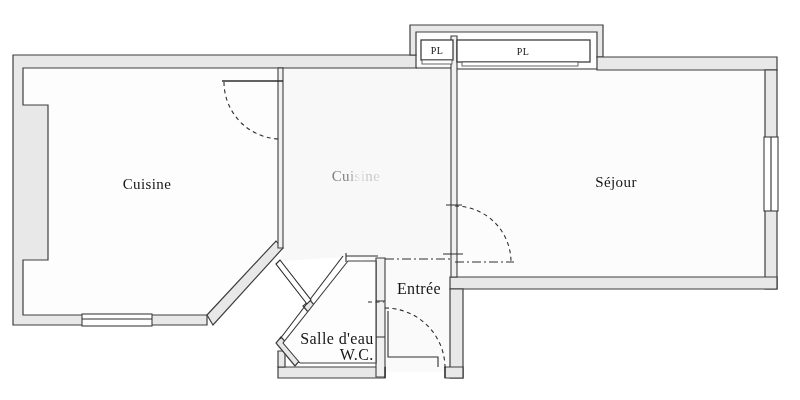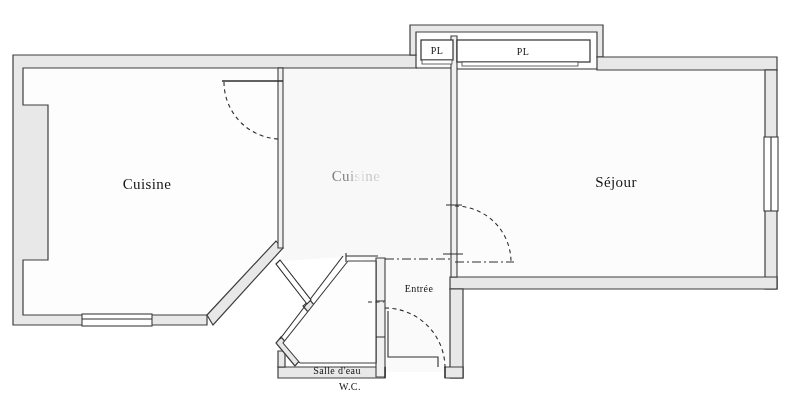--- a/index.html
+++ b/index.html
@@ -16,21 +16,21 @@
   .closet{fill:#ffffff;stroke:#3f3f3f;stroke-width:1.3;}
   .closet-door{fill:#ffffff;stroke:#555;stroke-width:0.9;}
   .thin{fill:none;stroke:#2e2e2e;stroke-width:1.1;}
   .door-open{fill:none;stroke:#2e2e2e;stroke-width:1.3;}
   .arc{fill:none;stroke:#2e2e2e;stroke-width:1.1;stroke-dasharray:4 3.5;}
   .dashdot{fill:none;stroke:#2e2e2e;stroke-width:1.1;stroke-dasharray:9 3 2 3;}
   .leaf{fill:#ffffff;stroke:#2e2e2e;stroke-width:1.1;}
   
   .room-label{position:absolute;transform:translate(-50%,-50%);color:#151515;
               font-size:15px;letter-spacing:0.4px;white-space:nowrap;line-height:16px;text-align:center;}
-  .small-label{font-size:10px;}
+  .small-label{font-size:16px;}
   .pl-label{font-size:10px;letter-spacing:0.5px;}
   .faded{opacity:0.55;filter:blur(0.35px);
          -webkit-mask-image:linear-gradient(90deg,#000 0%,#000 32%,rgba(0,0,0,0.12) 55%,rgba(0,0,0,0.45) 78%,rgba(0,0,0,0.25) 100%);
          mask-image:linear-gradient(90deg,#000 0%,#000 32%,rgba(0,0,0,0.12) 55%,rgba(0,0,0,0.45) 78%,rgba(0,0,0,0.25) 100%);}
 </style>
 </head>
 <body>
 
 <div id="plan">
   <svg width="800" height="400" viewBox="0 0 800 400">
@@ -126,19 +126,19 @@
       <path class="leaf" d="M276,264 L280,260 L311,300 L307,304 Z"></path>
 
       <path class="dashdot" d="M385,259 H450"></path>
     </g>
   </svg>
 
   <div class="room-label" style="left:147px;top:184px;">Cuisine</div>
   <div class="room-label faded" style="left:356px;top:176px;">Cuisine</div>
   <div class="room-label" style="left:616px;top:182px;">Séjour</div>
   <div class="room-label small-label" style="left:419px;top:289px;">Entrée</div>
-  <div class="room-label small-label" style="left:337px;top:347px;margin-top:32px;">
+  <div class="room-label small-label" style="left:337px;top:347px;">
     <span style="display:block;">Salle d'eau</span>
     <span style="display:block;text-align:right;">W.C.</span>
   </div>
   <div class="room-label pl-label" style="left:437px;top:51px;">PL</div>
   <div class="room-label pl-label" style="left:523px;top:52px;">PL</div>
 </div>
 
 </body></html>

